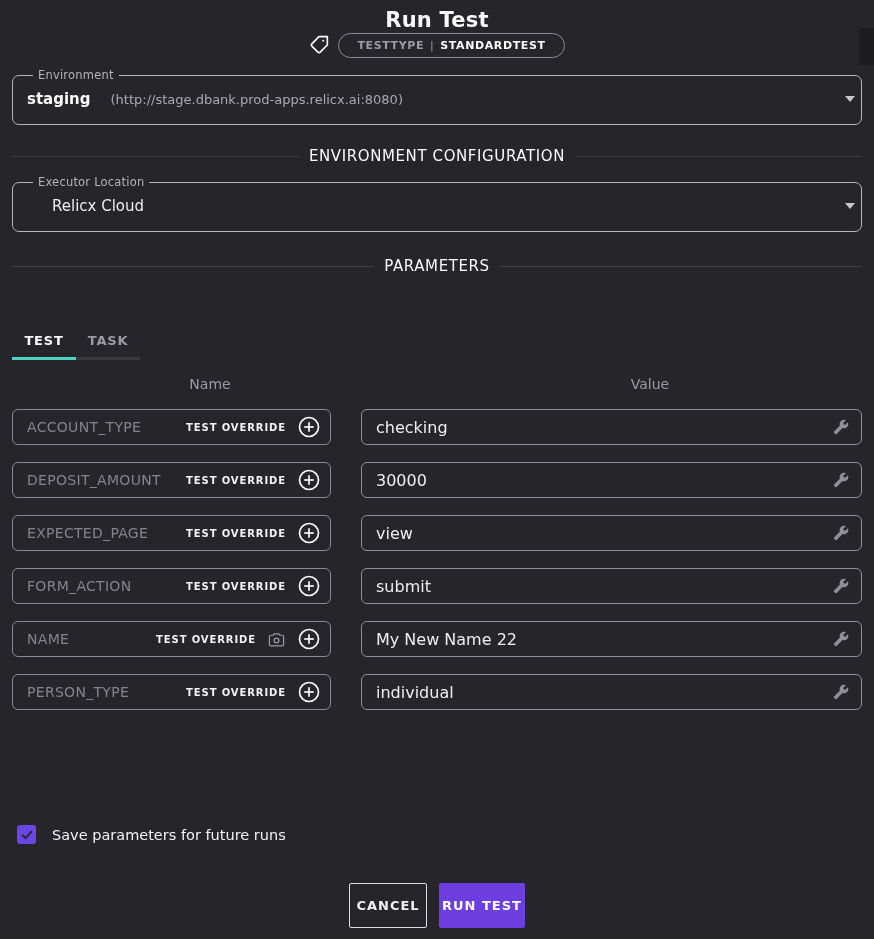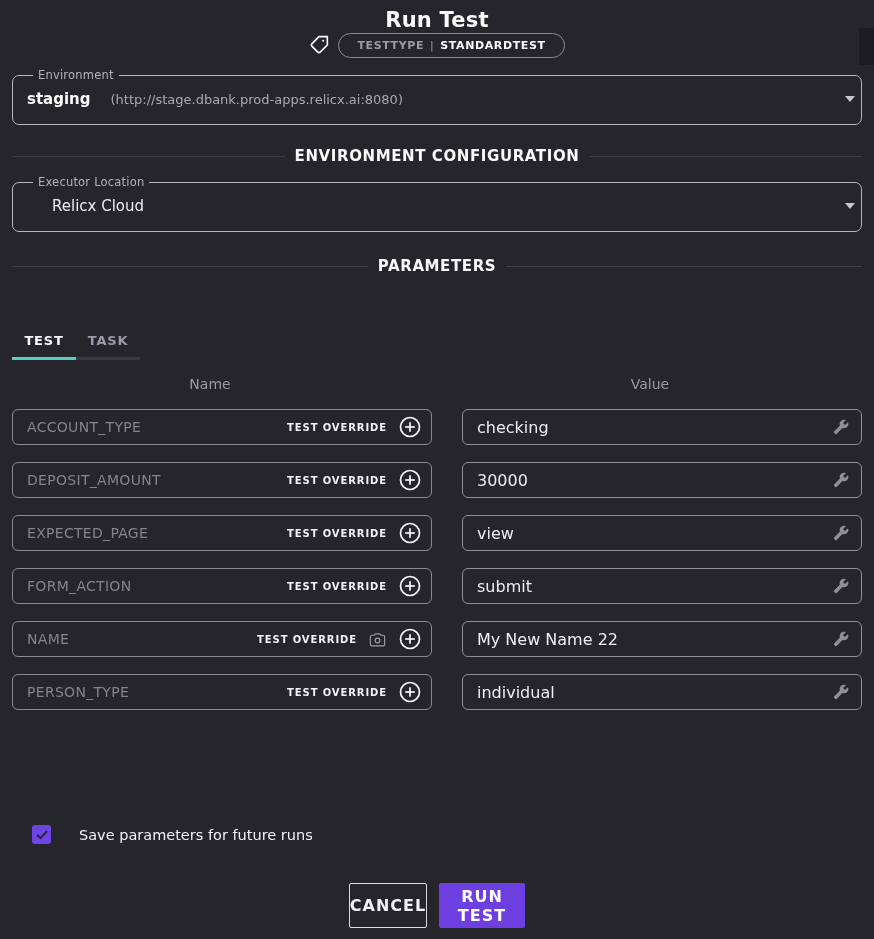--- a/index.html
+++ b/index.html
@@ -42,68 +42,68 @@
   .exec-val { font-size:15px; color:#eeeef1;margin-left:25px; }
   .caret {
     margin-left:auto; width:0; height:0;
     border-left:5px solid transparent; border-right:5px solid transparent;
     border-top:6px solid #c6c6cd;
   }
 
   
   .divider { display:flex; align-items:center; gap:10px; }
   .divider .line { flex:1; height:1px; background:#3d3d44; }
-  .divider .dtext { font-size:15px; font-weight:bold; color:#fafafa; letter-spacing:0.6px; white-space:nowrap; }
+  .divider .dtext { font-size:15px; font-weight:normal; color:#fafafa; letter-spacing:0.6px; white-space:nowrap; }
   .div-envcfg { margin-top:22px; }
   .div-params { margin-top:25px; }
 
   
   .tabs { margin-top:23px; display:flex; width:128px; }
   .tab { width:64px; text-align:center; padding-bottom:9px; font-size:13px; font-weight:bold;
          letter-spacing:0.8px; cursor:pointer; border-bottom:3px solid #39393f;margin-top:35px; }
   .tab.active { color:#fafafa; border-bottom-color:#4fd1c5; }
   .tab.inactive { color:#9e98ab; }
 
   
   .col-headers { display:flex; margin-top:16px; font-size:14px; color:#9b9ba3; }
   .col-name { width:396px; text-align:center; }
   .col-gap { width:30px; }
   .col-value { flex:1; text-align:center; }
 
   
   .rows { margin-top:9px; }
   .param-row { display:flex; margin-top:17px; }
   .name-field {
-    width:420px; height:36px; border:1px solid #8a8a92; border-radius:6px;
+    width:319px; height:36px; border:1px solid #8a8a92; border-radius:6px;
     display:flex; align-items:center; padding:0 10px 0 14px; cursor:text;
   }
   .name-label { flex:1; font-size:14px; color:#84848c; letter-spacing:0.3px; }
   .override { font-size:10px; font-weight:bold; color:#f2f2f4; letter-spacing:0.9px; margin-right:12px; white-space:nowrap; }
   .cam { margin-right:13px; display:flex; cursor:pointer; }
   .plus { display:flex; cursor:pointer; }
   .row-gap { width:30px; }
   .value-field {
     flex:1; height:36px; border:1px solid #8f8f97; border-radius:6px;
     display:flex; align-items:center; padding:0 12px 0 14px; cursor:text;
   }
   .value-text { flex:1; font-size:16px; color:#eeeef1; }
   .wrench { display:flex; cursor:pointer; }
   .wrench svg { transform:scaleX(-1); }
 
   
-  .save-row { position:absolute; left:32px; top:825px; display:flex; align-items:center; gap:28px; }
+  .save-row { position:absolute; left:17px; top:825px; display:flex; align-items:center; gap:16px; }
   .checkbox {
     width:19px; height:19px; border-radius:3px; background:#6d45e6;
     display:flex; align-items:center; justify-content:center; cursor:pointer;
   }
   .save-label { font-size:14.5px; color:#f2f2f4; }
 
   
   .footer { position:absolute; left:0; top:883px; width:874px; display:flex; justify-content:center; gap:12px; }
-  .btn { height:45px; font-size:16px; font-weight:bold; letter-spacing:1px;
+  .btn { height:45px; font-size:13px; font-weight:bold; letter-spacing:1px;
          display:flex; align-items:center; justify-content:center; cursor:pointer;
          border-radius:2px; font-family:inherit; }
   .btn-cancel { width:78px; background:transparent; border:1.5px solid #dcdce0; color:#f2f2f4; }
   .btn-run { width:86px; background:#6d3fe0; border:none; color:#ffffff; }
 
   .scroll-thumb { position:absolute; right:0; top:28px; width:15px; height:37px; background:#1c1c21; }
 </style>
 </head>
 <body>
 

